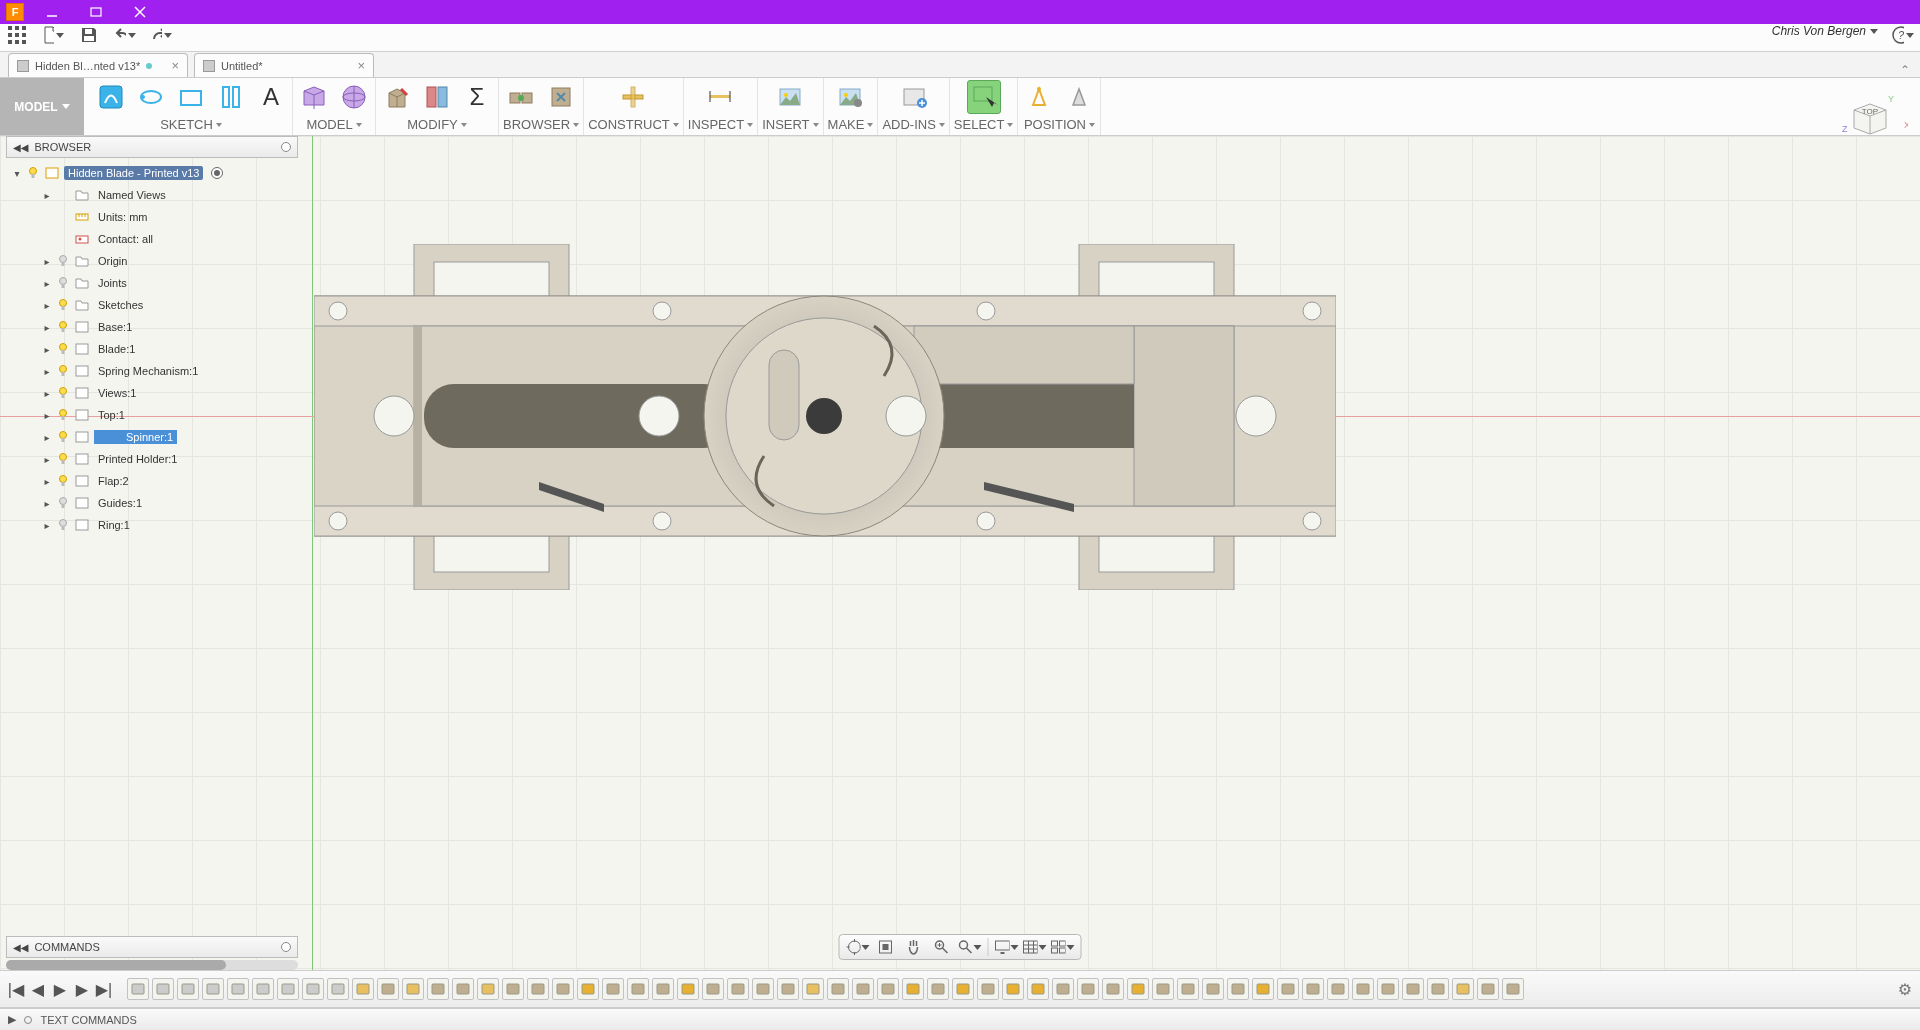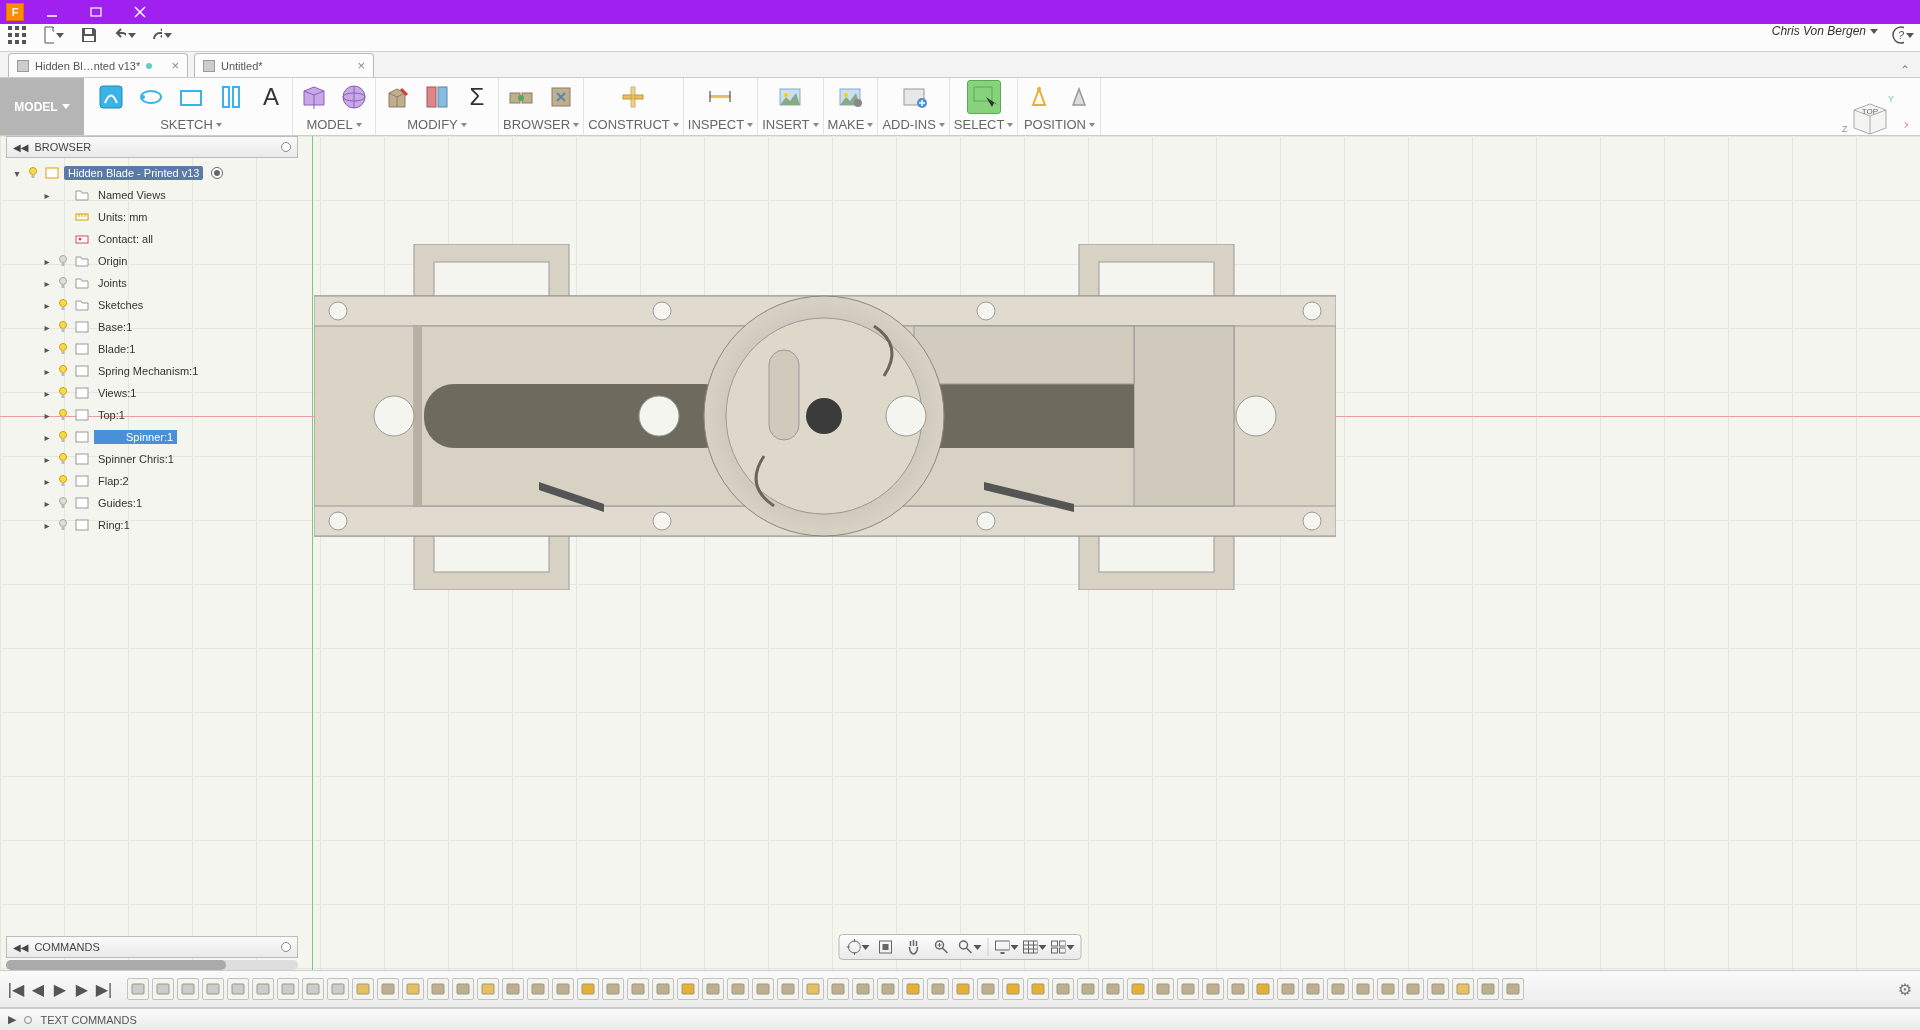--- a/index.html
+++ b/index.html
@@ -600,21 +600,21 @@
           <span class="tri">▸</span>
           <svg class="bulb" viewBox="0 0 14 14">
             <circle cx="7" cy="5" r="3.5" fill="#ffdb4d" stroke="#caa200"></circle>
             <rect x="5.5" y="8" width="3" height="4" fill="#bbb"></rect>
           </svg>
           <span class="ticon">
             <svg width="14" height="14">
               <rect x="1" y="2" width="12" height="10" fill="#fff" stroke="#999"></rect>
             </svg>
           </span>
-          <span class="tlabel">Spinner Chris:1</span>
+          <span class="tlabel">Printed Holder:1</span>
         </div>
         <div class="tree-row depth2">
           <span class="tri">▸</span>
           <svg class="bulb" viewBox="0 0 14 14">
             <circle cx="7" cy="5" r="3.5" fill="#ffdb4d" stroke="#caa200"></circle>
             <rect x="5.5" y="8" width="3" height="4" fill="#bbb"></rect>
           </svg>
           <span class="ticon">
             <svg width="14" height="14">
               <rect x="1" y="2" width="12" height="10" fill="#fff" stroke="#999"></rect>

